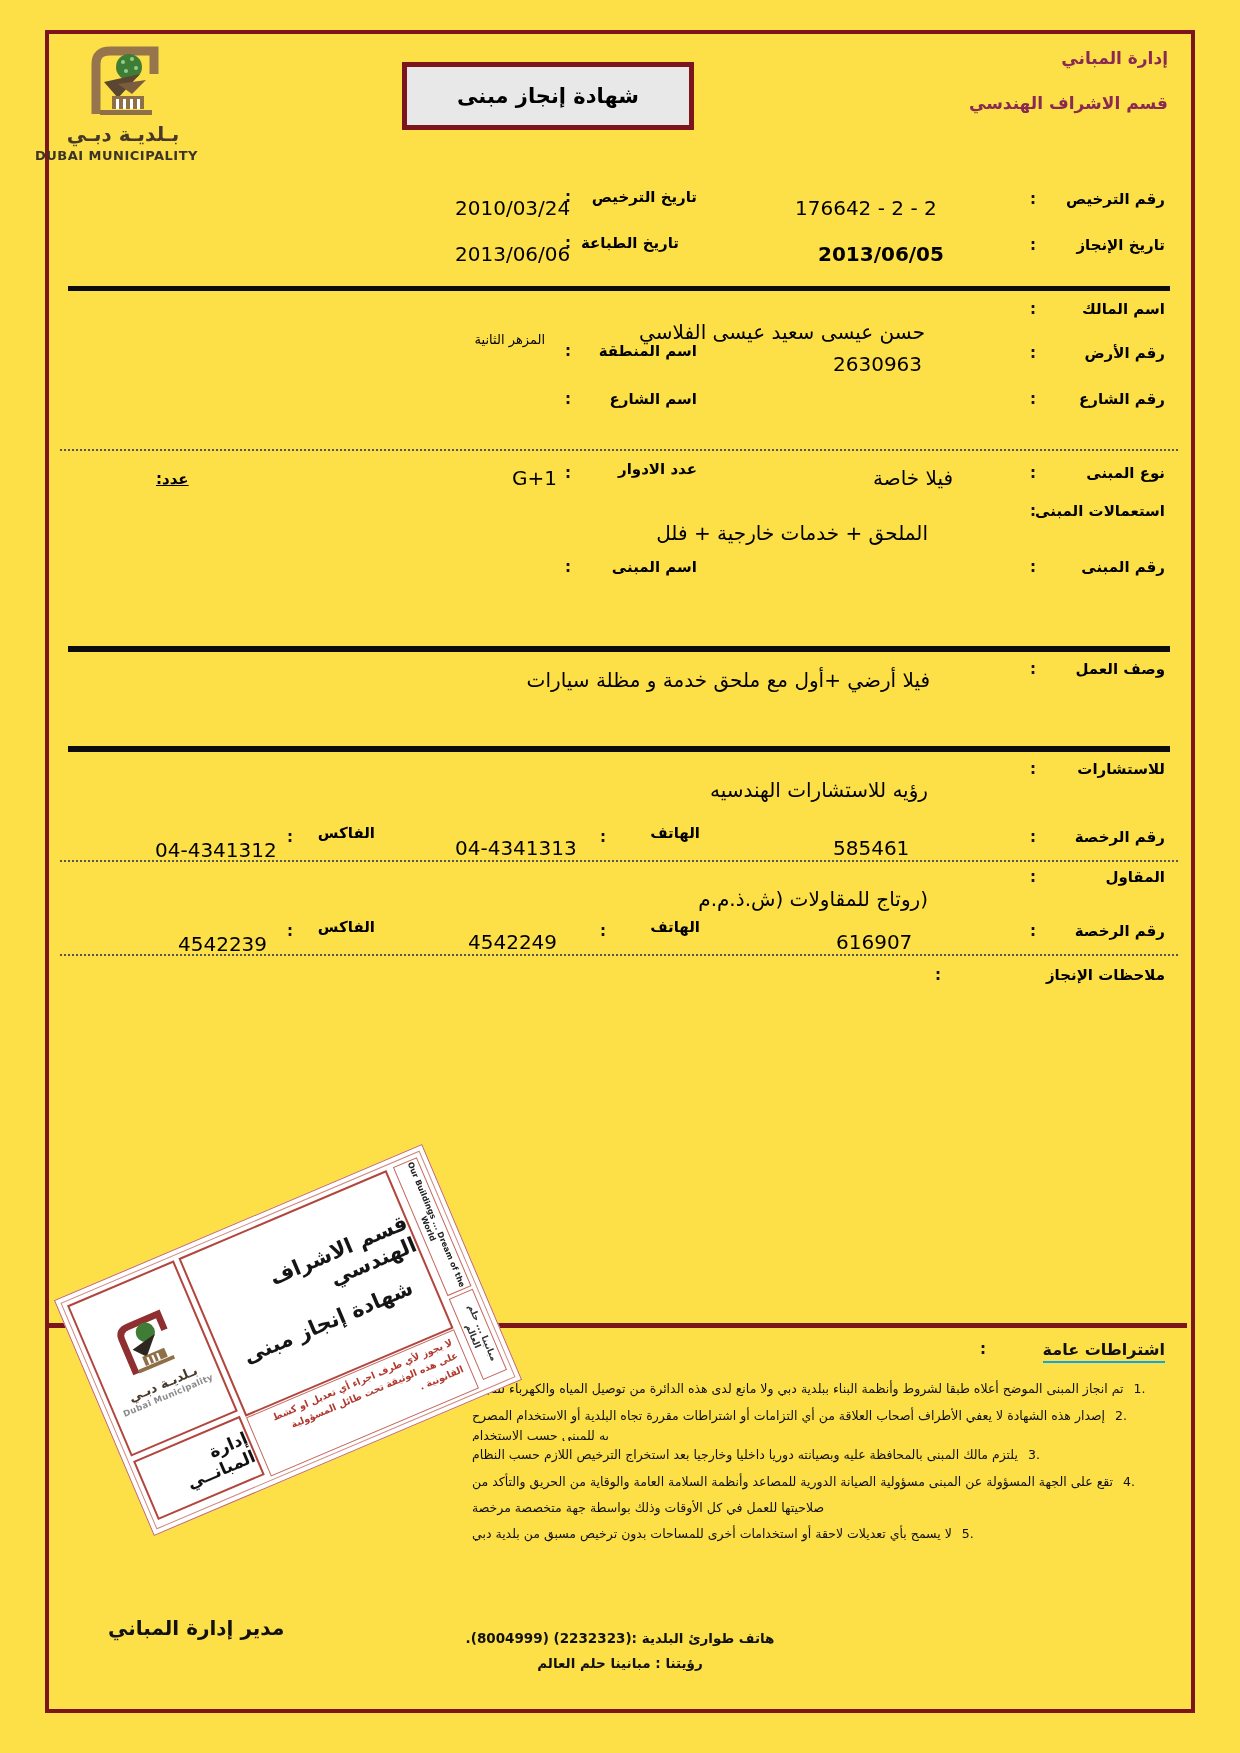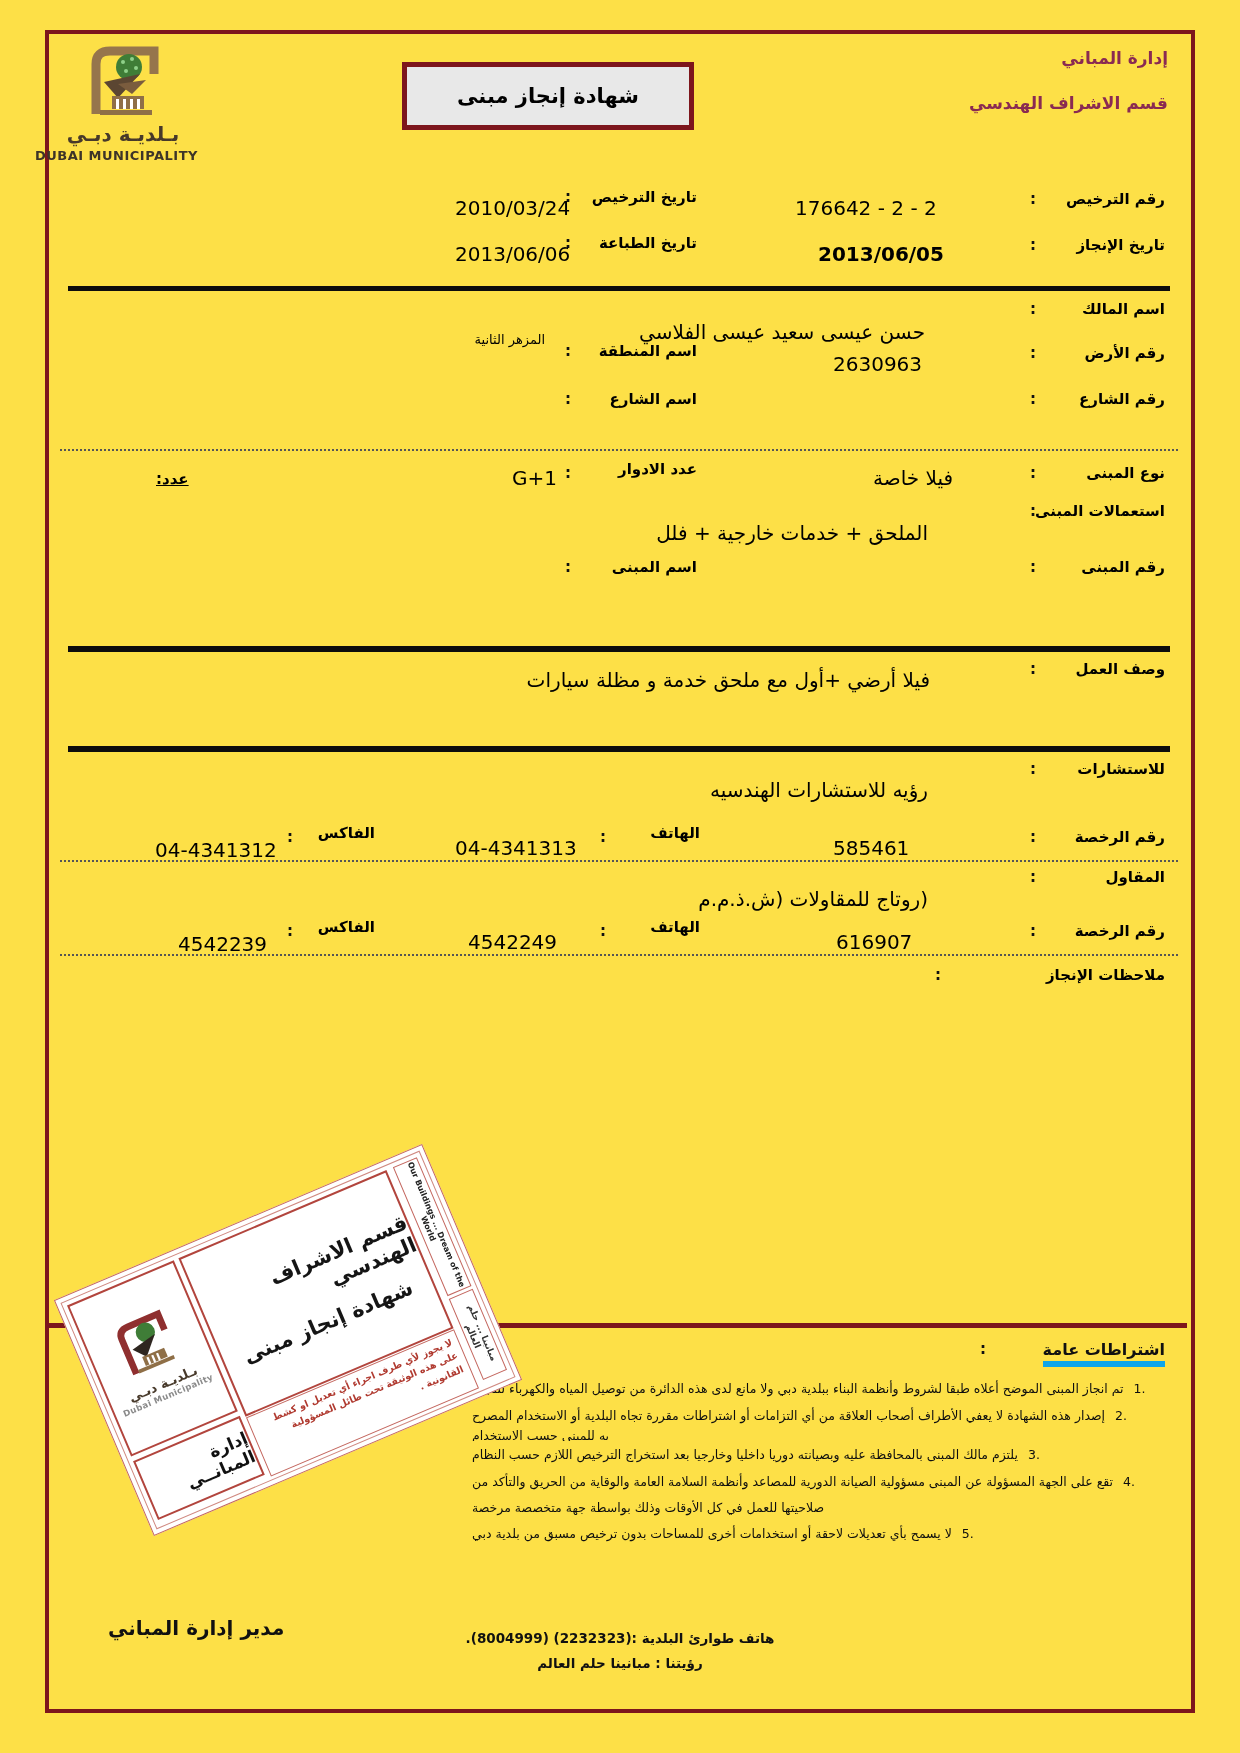--- a/index.html
+++ b/index.html
@@ -35,21 +35,21 @@
           justify-content:center;font-weight:700;font-size:17px;color:#111;}
   .s-side{writing-mode:vertical-rl;text-align:center;display:flex;align-items:center;justify-content:center;}
   .s-side-en{right:9px;top:9px;width:24px;height:138px;font-size:8px;font-weight:700;color:#222;
              font-family:"DejaVu Sans",sans-serif;}
   .s-side-ar{right:9px;top:152px;width:24px;height:86px;font-size:9px;font-weight:700;color:#333;}
   .s-warn{right:42px;left:130px;top:182px;height:56px;color:#b03a30;font-size:9.5px;
           font-weight:700;line-height:1.5;padding:3px 6px;white-space:normal;text-align:right;}
   .s-logo-ar{font-weight:700;font-size:13px;color:#47392a;margin-top:2px;}
   .s-logo-en{font-size:8.5px;color:#8a8a8a;font-weight:700;letter-spacing:0.4px;}
   
-  .cond-head{font-weight:700;font-size:16px;border-bottom:6px solid #0ea5e9;padding-bottom:2px;}
+  .cond-head{font-weight:700;font-size:16px;border-bottom:2px solid #0ea5e9;padding-bottom:2px;}
   .cond-list{position:absolute;right:78px;top:1376px;width:690px;white-space:normal;
              font-size:12.5px;font-weight:400;line-height:2.05;text-align:left;color:#0e0e0e;}
   .cond-item{margin-bottom:1px;}
   .num{direction:ltr;unicode-bidi:isolate;margin-left:6px;}
   .clip{height:13px;overflow:hidden;line-height:1.2;}
   .footer-c{position:absolute;left:400px;top:1630px;width:440px;text-align:center;
             font-size:13.5px;font-weight:700;white-space:nowrap;}
   .divider{position:absolute;left:45px;top:1323px;width:1142px;height:5px;background:#7d161c;}
 </style>
 </head>
@@ -88,21 +88,21 @@
   <div class="abs lbl" style="right:75px;top:190px;">رقم الترخيص</div>
   <div class="abs colon" style="left:1030px;top:190px;">:</div>
   <div class="abs val" style="left:795px;top:196px;">2 - 2 - 176642</div>
   <div class="abs lbl" style="right:543px;top:188px;">تاريخ الترخيص</div>
   <div class="abs colon" style="left:565px;top:188px;">:</div>
   <div class="abs val ltr" style="left:455px;top:196px;">2010/03/24</div>
 
   <div class="abs lbl" style="right:75px;top:236px;">تاريخ الإنجاز</div>
   <div class="abs colon" style="left:1030px;top:236px;">:</div>
   <div class="abs val ltr" style="left:818px;top:242px;font-weight:bold;">2013/06/05</div>
-  <div class="abs lbl" style="right:543px;top:234px;margin-left:32px;">تاريخ الطباعة</div>
+  <div class="abs lbl" style="right:561px;top:234px;margin-left:32px;">تاريخ الطباعة</div>
   <div class="abs colon" style="left:565px;top:234px;">:</div>
   <div class="abs val ltr" style="left:455px;top:242px;">2013/06/06</div>
 
   <div class="thickline" style="top:286px;"></div>
 
   <div class="abs lbl" style="right:75px;top:300px;">اسم المالك</div>
   <div class="abs colon" style="left:1030px;top:300px;">:</div>
   <div class="abs val" style="right:315px;top:320px;">حسن عيسى سعيد عيسى الفلاسي</div>
 
   <div class="abs lbl" style="right:75px;top:344px;">رقم الأرض</div>

